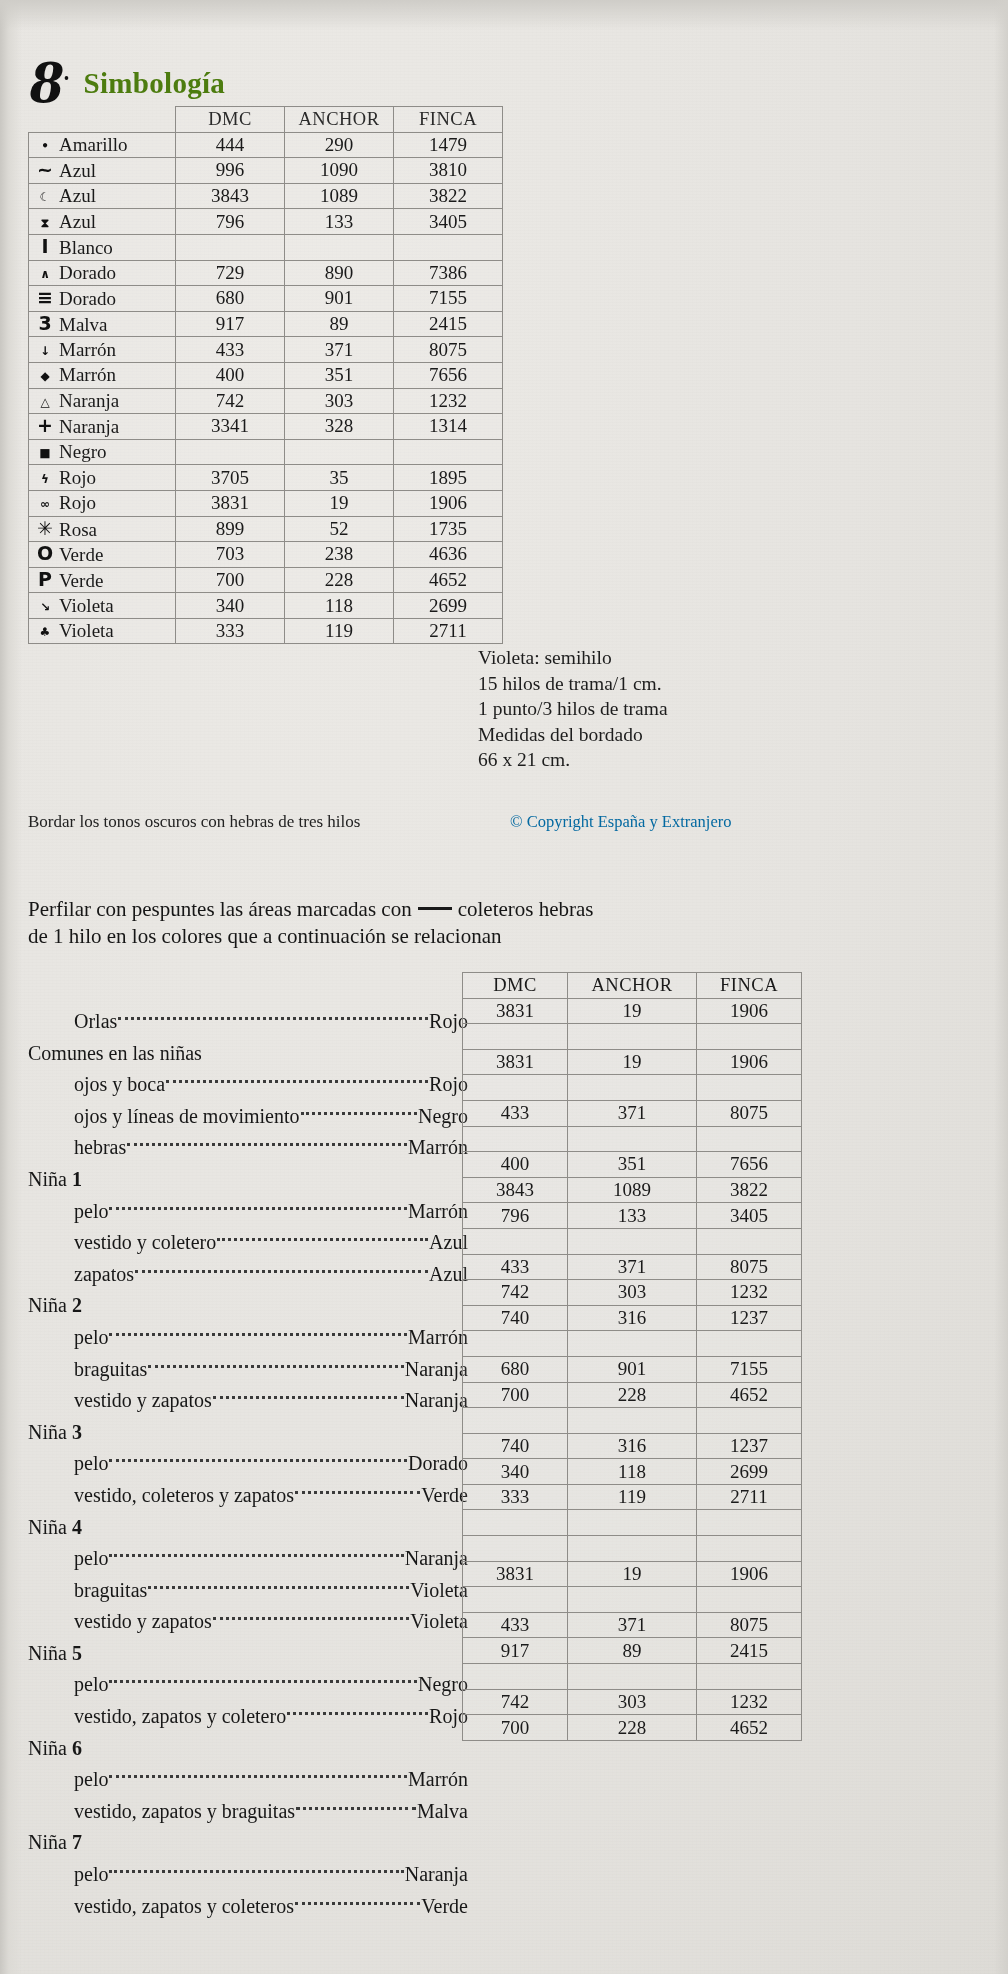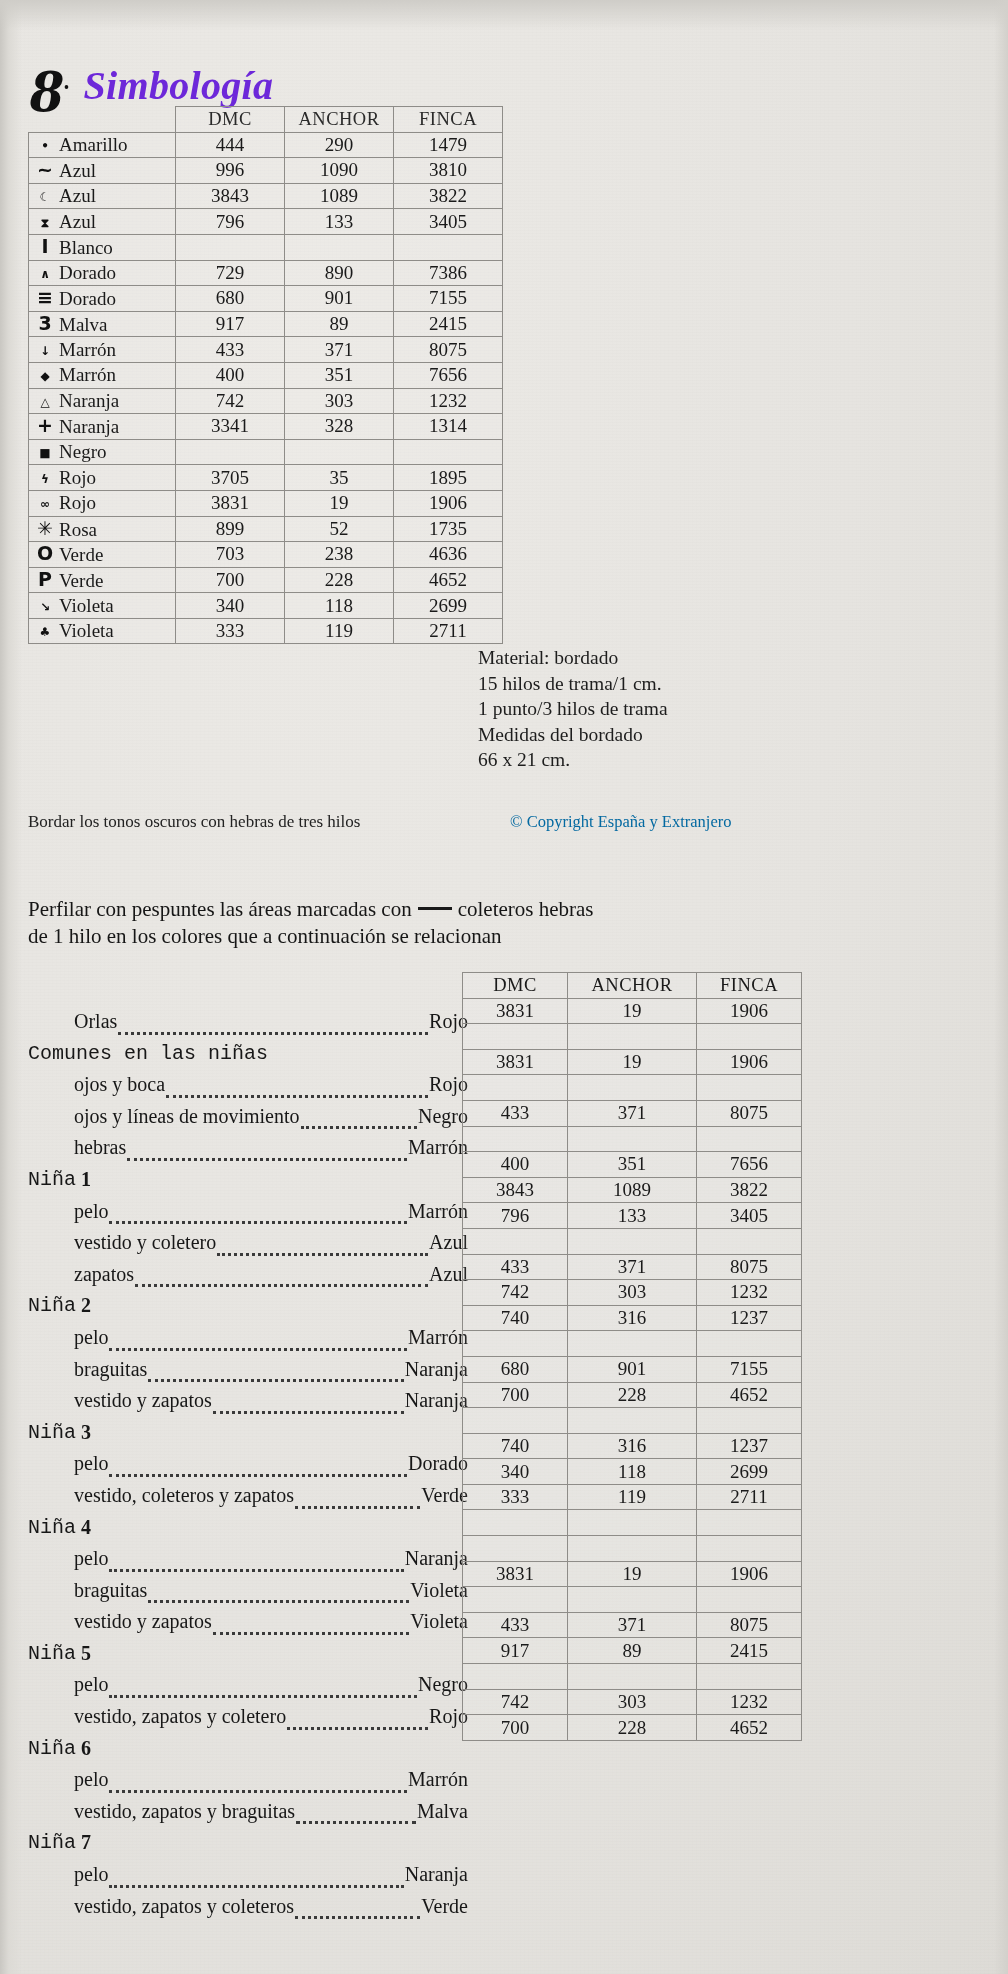--- a/index.html
+++ b/index.html
@@ -51,23 +51,23 @@
     font-size:54px;line-height:.78;
     color:#111;
     transform:scaleX(.92);
     letter-spacing:-2px;
   }
   .mark-dot{
     display:inline-block;width:4px;height:4px;border-radius:50%;
     background:#111;vertical-align:22px;margin-left:2px;
   }
   .title{
-    font-size:40px;font-weight:700;font-style:italic;
+    font-size:29px;font-weight:700;
     letter-spacing:.3px;
-    color:#6d28d9;
+    color:#4d7c0f;
     padding-bottom:4px;
   }
 
   
   table{border-collapse:collapse;}
   .symtable{
     position:absolute;left:28px;top:106px;
     font-size:19px;
   }
   .symtable td,.symtable th{
@@ -132,34 +132,34 @@
   }
 
   
   .lowerlist{
     position:absolute;left:28px;top:1006px;
     width:440px;
     font-size:20px;line-height:31.6px;
     color:#171717;
   }
   .li{
-    display:flex;align-items:flex-end;
+    display:flex;align-items:flex-start;
     white-space:nowrap;
     height:31.6px;
   }
   .li .lbl{flex:0 0 auto;}
   .li .dots{
     flex:1 1 auto;overflow:hidden;
     margin:0 1px;
     position:relative;top:-3px;
     border-bottom:3px dotted #3a3a3a;
     height:14px;
   }
   .li .val{flex:0 0 auto;text-align:right;}
-  .li.head .lbl{font-weight:400;font-family:Liberation Mono, monospace;}
+  .li.head .lbl{font-weight:400;}
   .li.head .num{font-weight:700;padding-left:5px;}
   .li.indent{padding-left:46px;}
 
   .lowertable{
     position:absolute;left:462px;top:972px;
     font-size:19px;
   }
   .lowertable td,.lowertable th{
     border:1px solid #8e8c88;
     height:24.6px;
@@ -317,21 +317,21 @@
         <tr>
           <td class="c-name"><span class="sym small">♣</span><span class="nm">Violeta</span></td>
           <td class="c-num">333</td>
           <td class="c-num">119</td>
           <td class="c-num">2711</td>
         </tr>
       </tbody>
   </table>
 
   <div class="material" id="material-block">
-      <div>Material: bordado</div>
+      <div>Violeta: semihilo</div>
       <div>15 hilos de trama/1 cm.</div>
       <div>1 punto/3 hilos de trama</div>
       <div>Medidas del bordado</div>
       <div>66 x 21 cm.</div>
     </div>
 
   <div class="footrow">
     <div class="left">Bordar los tonos oscuros con hebras de tres hilos</div>
     <div class="right">© Copyright España y Extranjero</div>
   </div>

